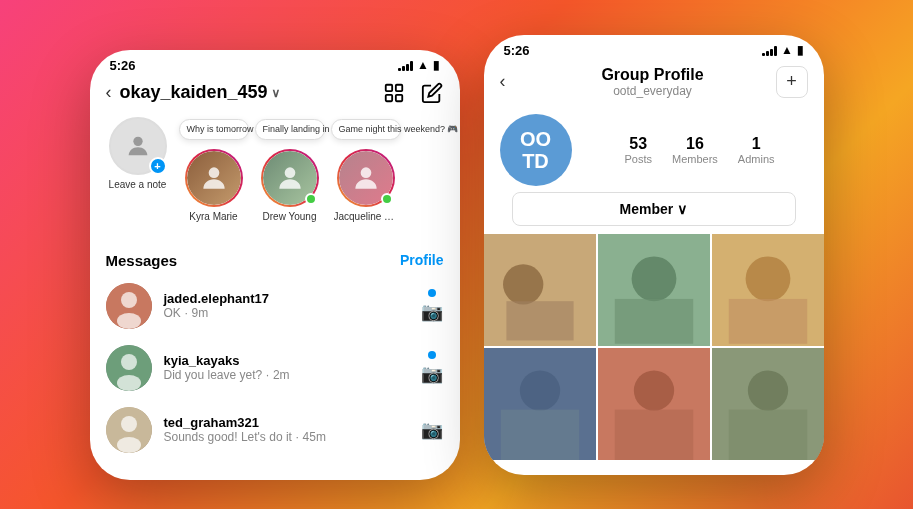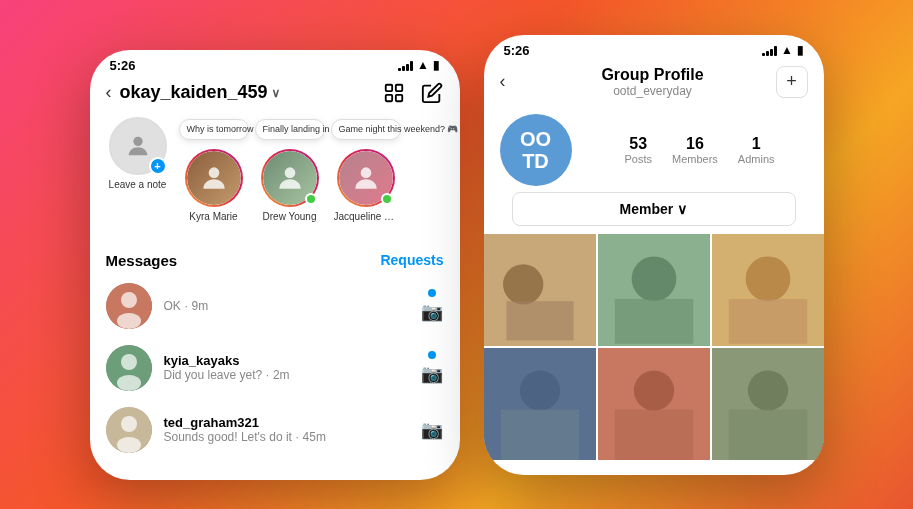--- a/index.html
+++ b/index.html
@@ -550,32 +550,33 @@
           </div>
         </div>
         <div class="story-online-dot"></div>
       </div>
       <span class="story-label">Jacqueline Lam</span>
     </div>
   </div>
 
   <div class="messages-header">
     <span class="messages-title">Messages</span>
-    <span class="messages-requests">Requests</span>
+    <span class="messages-requests">Profile</span>
   </div>
 
   <div class="message-item">
     <div class="msg-avatar pc5">
       <svg width="46" height="46" viewBox="0 0 46 46" fill="none">
         <circle cx="23" cy="23" r="23" fill="#c87860"></circle>
         <circle cx="23" cy="17" r="8" fill="#fff" opacity="0.7"></circle>
         <ellipse cx="23" cy="38" rx="12" ry="8" fill="#fff" opacity="0.7"></ellipse>
       </svg>
     </div>
     <div class="msg-content">
+      <div class="msg-username">jaded.elephant17</div>
       <div class="msg-preview">OK · 9m</div>
     </div>
     <div class="msg-right">
       <div class="msg-dot"></div>
       <span class="msg-camera-icon">📷</span>
     </div>
   </div>
 
   <div class="message-item">
     <div class="msg-avatar pc2">

